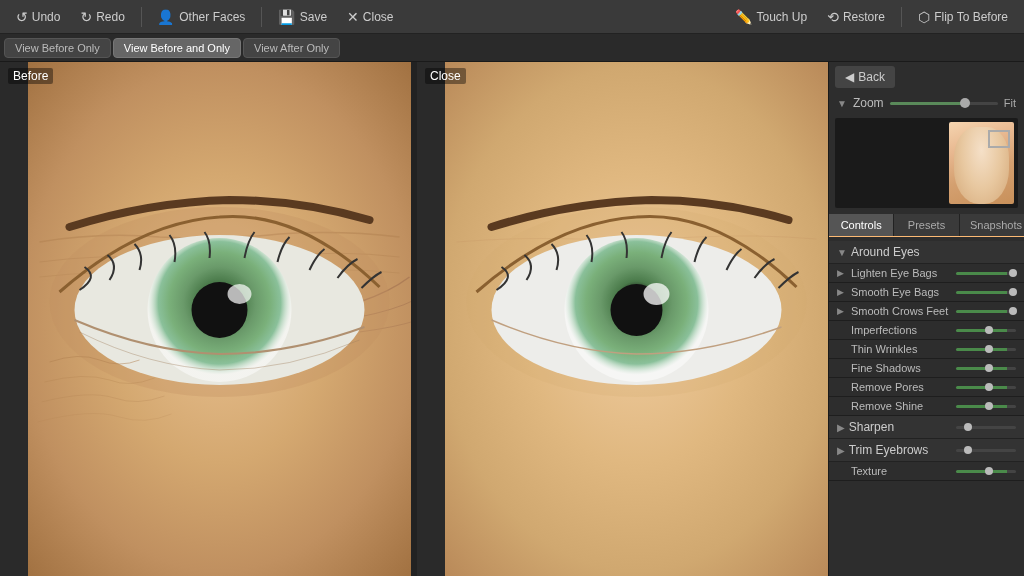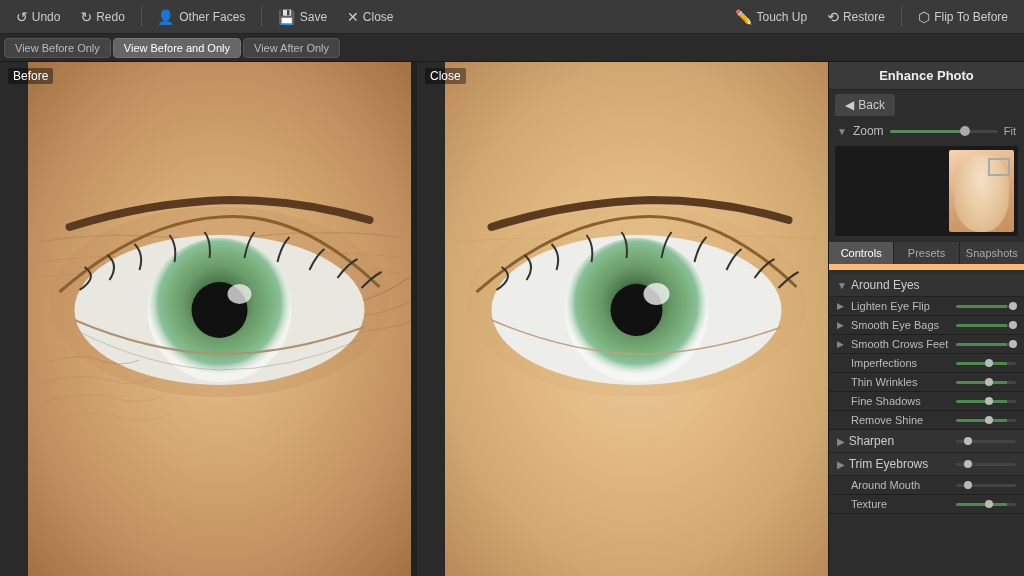--- a/index.html
+++ b/index.html
@@ -207,40 +207,40 @@
       right: 4px;
       border: 2px solid #aaa;
       width: 22px;
       height: 18px;
     }
 
     
     #tabs-row {
       display: flex;
       background: #333;
-      border-bottom: 6px solid #fdba74;
+      border-bottom: 1px solid #fdba74;
       margin-top: 2px;
     }
 
     .tab-btn {
       flex: 1;
       padding: 5px 2px;
       text-align: center;
       font-size: 11px;
       color: #aaa;
       cursor: pointer;
       background: #3a3a3a;
       border: none;
       border-right: 1px solid #222;
     }
     .tab-btn.active {
       background: #555;
       color: #fff;
     }
-    .tab-btn:last-child { border-right: none; }
+    .tab-btn:last-child { border-right: none; text-align: right; }
 
     
     #controls-list {
       flex: 1;
       overflow-y: auto;
       padding: 4px 0;
     }
     #controls-list::-webkit-scrollbar { width: 5px; }
     #controls-list::-webkit-scrollbar-track { background: #2a2a2a; }
     #controls-list::-webkit-scrollbar-thumb { background: #555; }
@@ -509,21 +509,20 @@
           <path d="M 258 200 Q 262 183 270 175" stroke="#333" stroke-width="2" fill="none"></path>
           <path d="M 290 208 Q 297 193 305 187" stroke="#333" stroke-width="2" fill="none"></path>
           <path d="M 318 216 Q 328 202 338 197" stroke="#333" stroke-width="2" fill="none"></path>
           <path d="M 342 226 Q 354 214 362 210" stroke="#333" stroke-width="2" fill="none"></path>
         </svg>
       </div>
     </div>
   </div>
 
   <div id="right-panel">
-    <div id="panel-title">Enhance Photo</div>
 
     <button id="back-btn">
       <span>◀</span>
       <span>Back</span>
     </button>
 
     <div id="zoom-row">
       <span style="color:#888; font-size:10px;">▼</span>
       <span>Zoom</span>
       <div class="zoom-slider">
@@ -553,21 +552,21 @@
 
     <div id="controls-list">
 
       <div class="control-section-header">
         <span class="chevron">▼</span>
         <span>Around Eyes</span>
       </div>
 
       <div class="control-row">
         <span class="control-expand">▶</span>
-        <span class="control-label">Lighten Eye Flip</span>
+        <span class="control-label">Lighten Eye Bags</span>
         <div class="control-slider control-slider-green">
           <div class="control-thumb control-thumb-right"></div>
         </div>
       </div>
 
       <div class="control-row">
         <span class="control-expand">▶</span>
         <span class="control-label">Smooth Eye Bags</span>
         <div class="control-slider control-slider-green">
           <div class="control-thumb control-thumb-right"></div>
@@ -599,20 +598,27 @@
       </div>
 
       <div class="control-row">
         <span class="control-expand"> </span>
         <span class="control-label">Fine Shadows</span>
         <div class="control-slider control-slider-green">
           <div class="control-thumb control-thumb-mid"></div>
         </div>
       </div>
 
+      <div class="control-row">
+        <span class="control-expand"> </span>
+        <span class="control-label">Remove Pores</span>
+        <div class="control-slider control-slider-green">
+          <div class="control-thumb control-thumb-mid"></div>
+        </div>
+      </div>
 
       <div class="control-row">
         <span class="control-expand"> </span>
         <span class="control-label">Remove Shine</span>
         <div class="control-slider control-slider-green">
           <div class="control-thumb control-thumb-mid"></div>
         </div>
       </div>
 
       <div class="control-section-header">
@@ -626,27 +632,20 @@
 
       <div class="control-section-header">
         <span class="chevron">▶</span>
         <span>Trim Eyebrows</span>
         <div style="flex:1"></div>
         <div style="width:60px; height:3px; background:#444; border-radius:2px; position:relative;">
           <div style="position:absolute; right:80%; top:50%; transform:translate(50%,-50%); width:8px; height:8px; background:#bbb; border-radius:50%;"></div>
         </div>
       </div>
 
-      <div class="control-row">
-        <span class="control-expand"> </span>
-        <span class="control-label">Around Mouth</span>
-        <div class="control-slider" style="background: linear-gradient(to right, #444 0%, #444 100%);">
-          <div class="control-thumb" style="right:80%;"></div>
-        </div>
-      </div>
 
       <div class="control-row">
         <span class="control-expand"> </span>
         <span class="control-label">Texture</span>
         <div class="control-slider control-slider-green">
           <div class="control-thumb control-thumb-mid"></div>
         </div>
       </div>
 
     </div>

